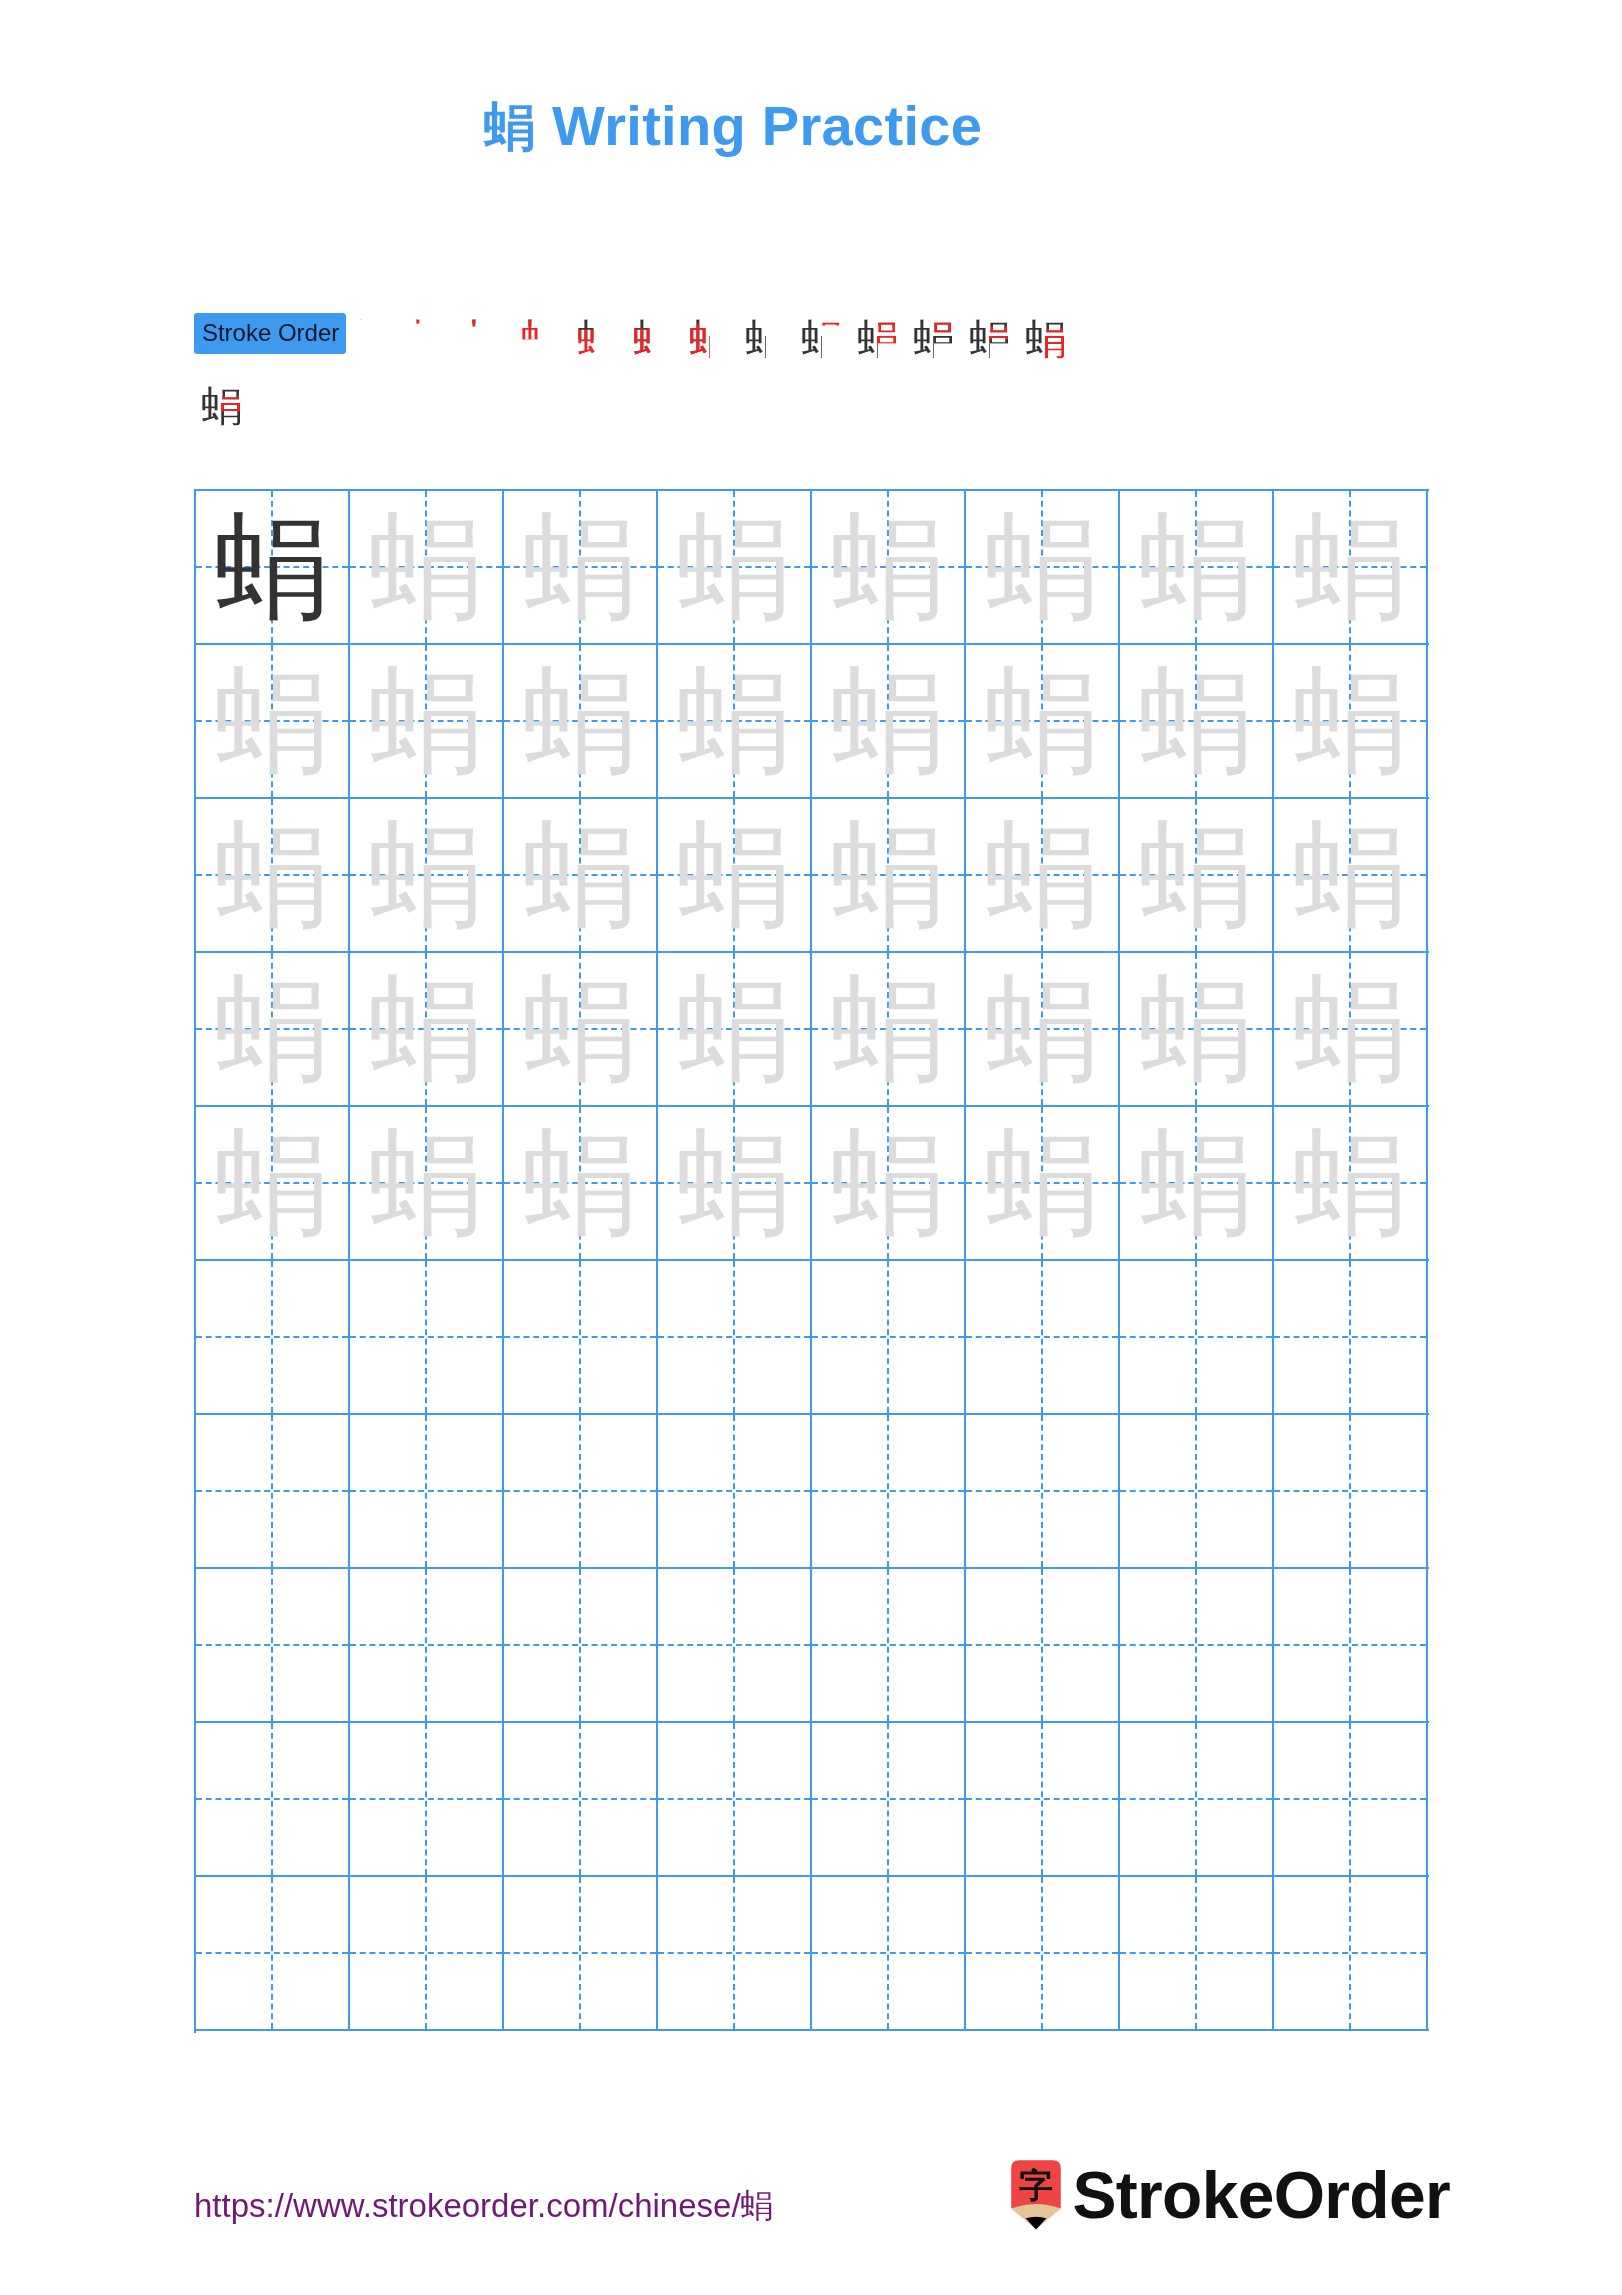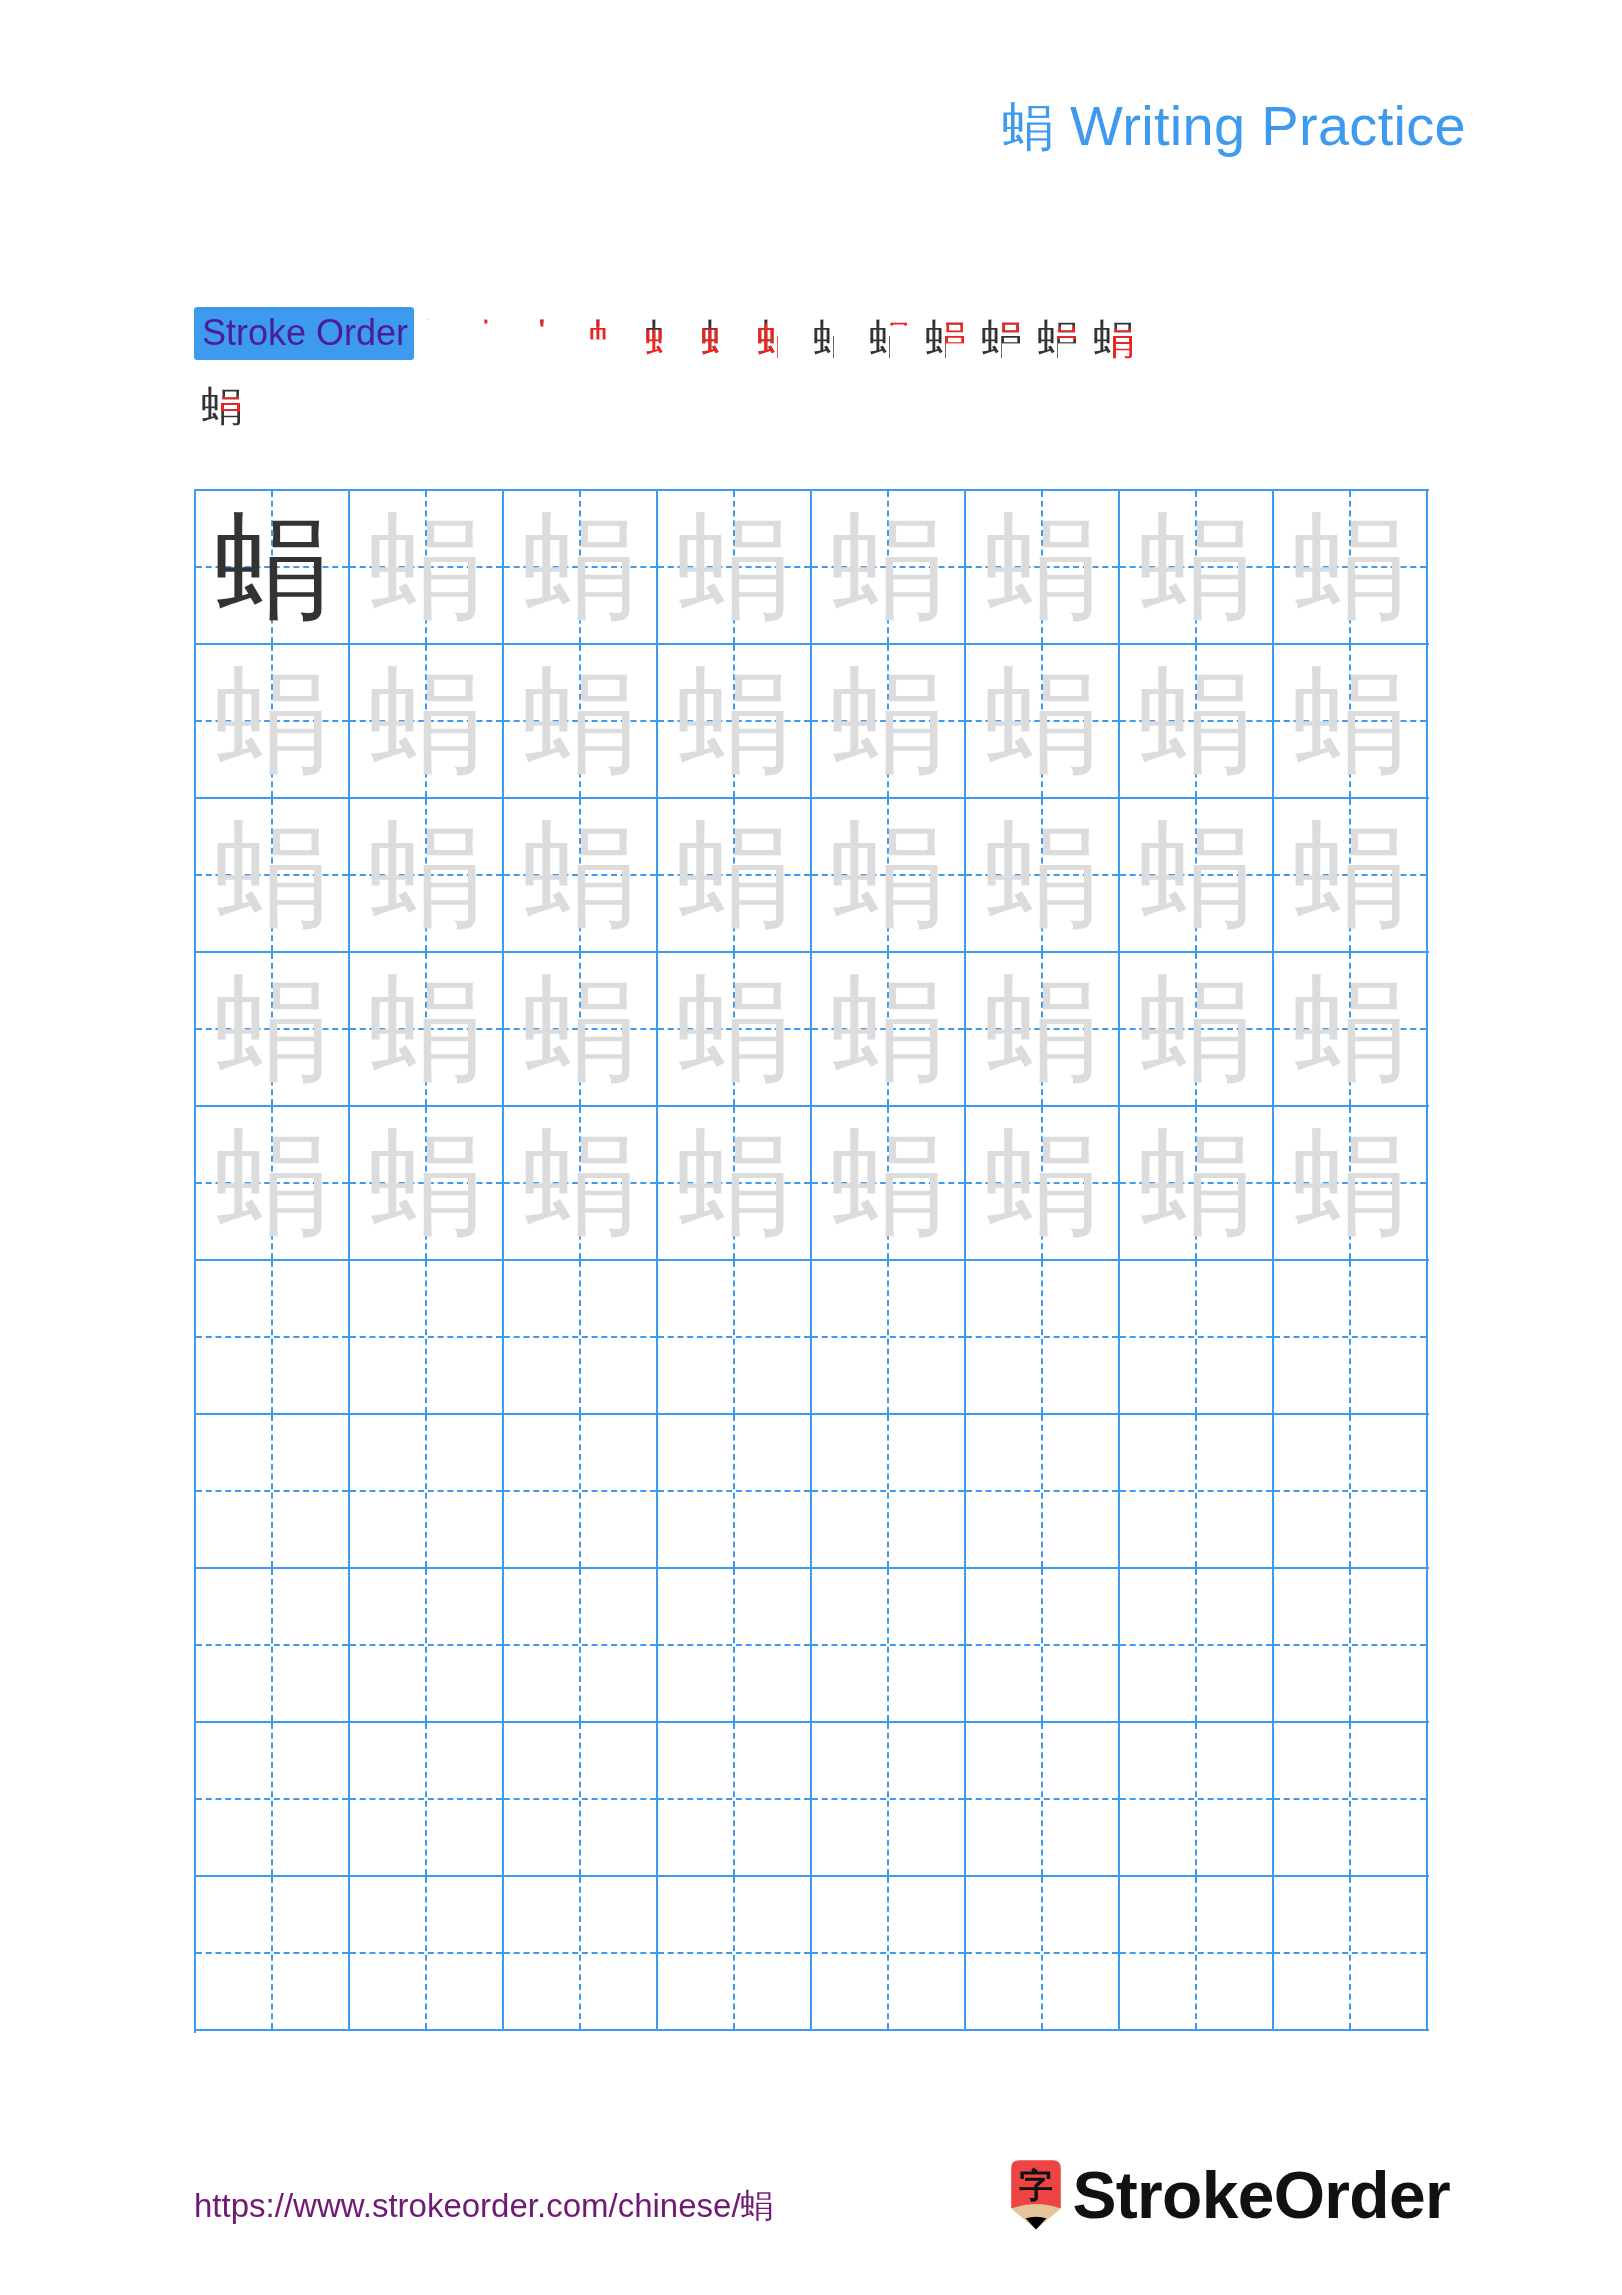--- a/index.html
+++ b/index.html
@@ -14,24 +14,24 @@
     font-family: "Liberation Sans", sans-serif;
     overflow: hidden;
   }
 
   
   #page-title {
     position: absolute;
     top: 98px;
     left: 0;
     width: 1466px;
-    text-align: right;
+    text-align: center;
     color: #3d9aee;
     font-size: 56px;
-    font-weight: 400;
+    font-weight: 700;
     letter-spacing: 0.3px;
     line-height: 1;
     white-space: nowrap;
   }
   #page-title .t-char {
     font-family: "DejaVu Sans", sans-serif;
     font-size: 52px;
   }
 
   
@@ -41,22 +41,22 @@
     left: 194px;
     width: 1237px;
   }
   #stroke-order-row-1 {
     display: flex;
     align-items: center;
     height: 63px;
   }
   #stroke-order-badge {
     background: #3d9aee;
-    color: #4c1d95;
-    font-size: 36px;
+    color: #0f172a;
+    font-size: 24px;
     font-weight: 400;
     line-height: 1;
     padding: 7.9px 6.5px 9.2px 7.9px;
     border-radius: 3.3px;
     white-space: nowrap;
     display: inline-block;
   }
   .stroke-step {
     width: 56px;
     height: 63px;

